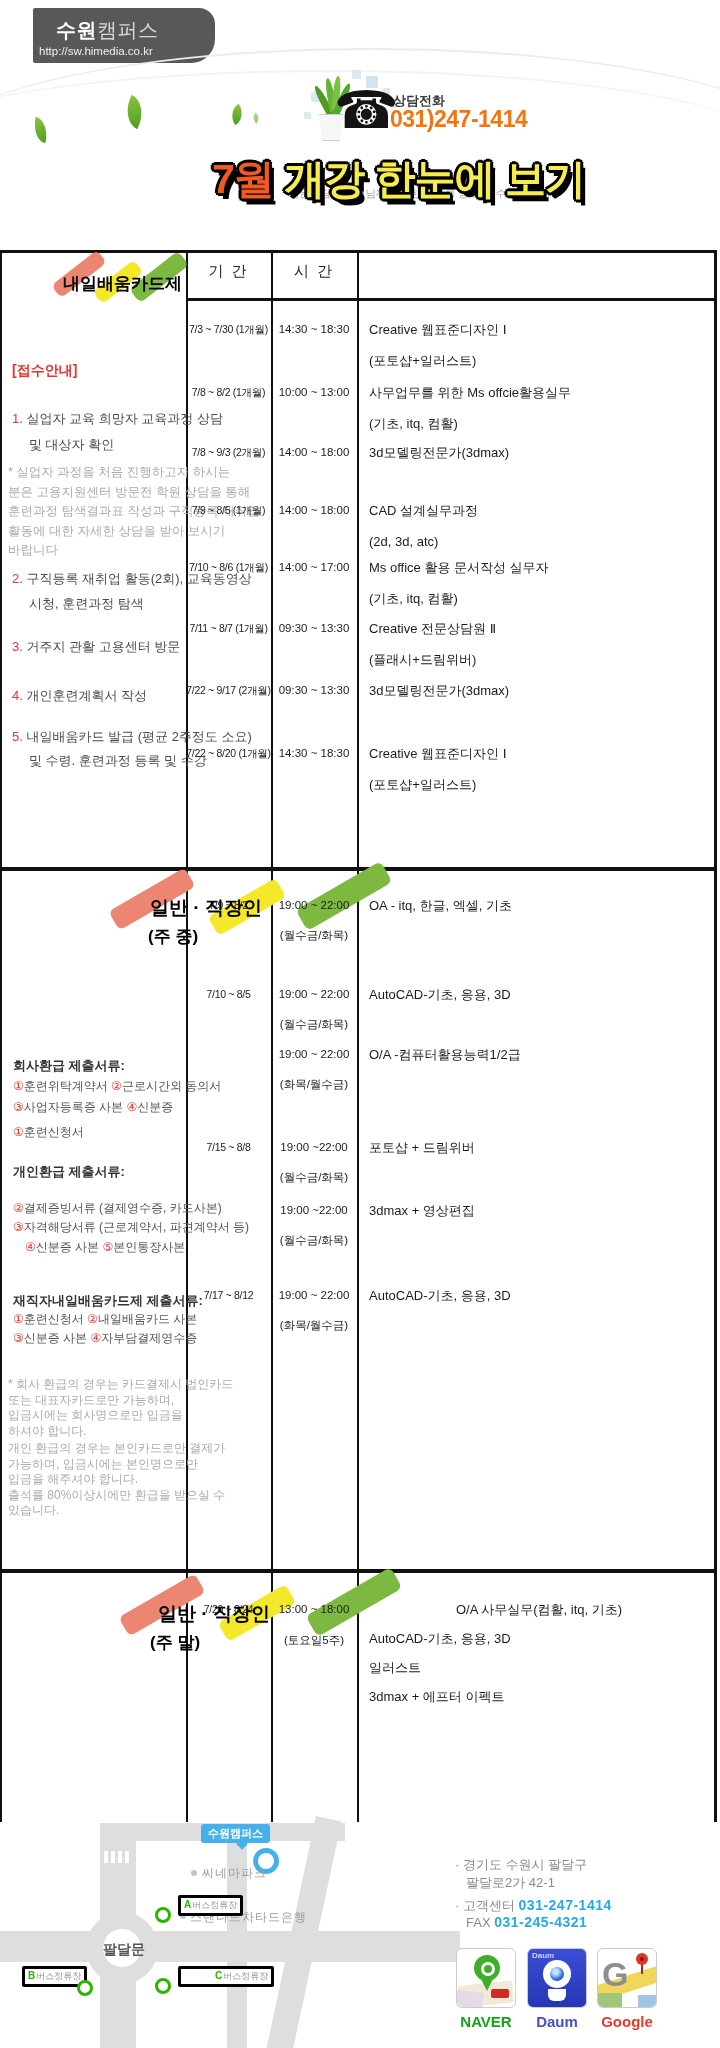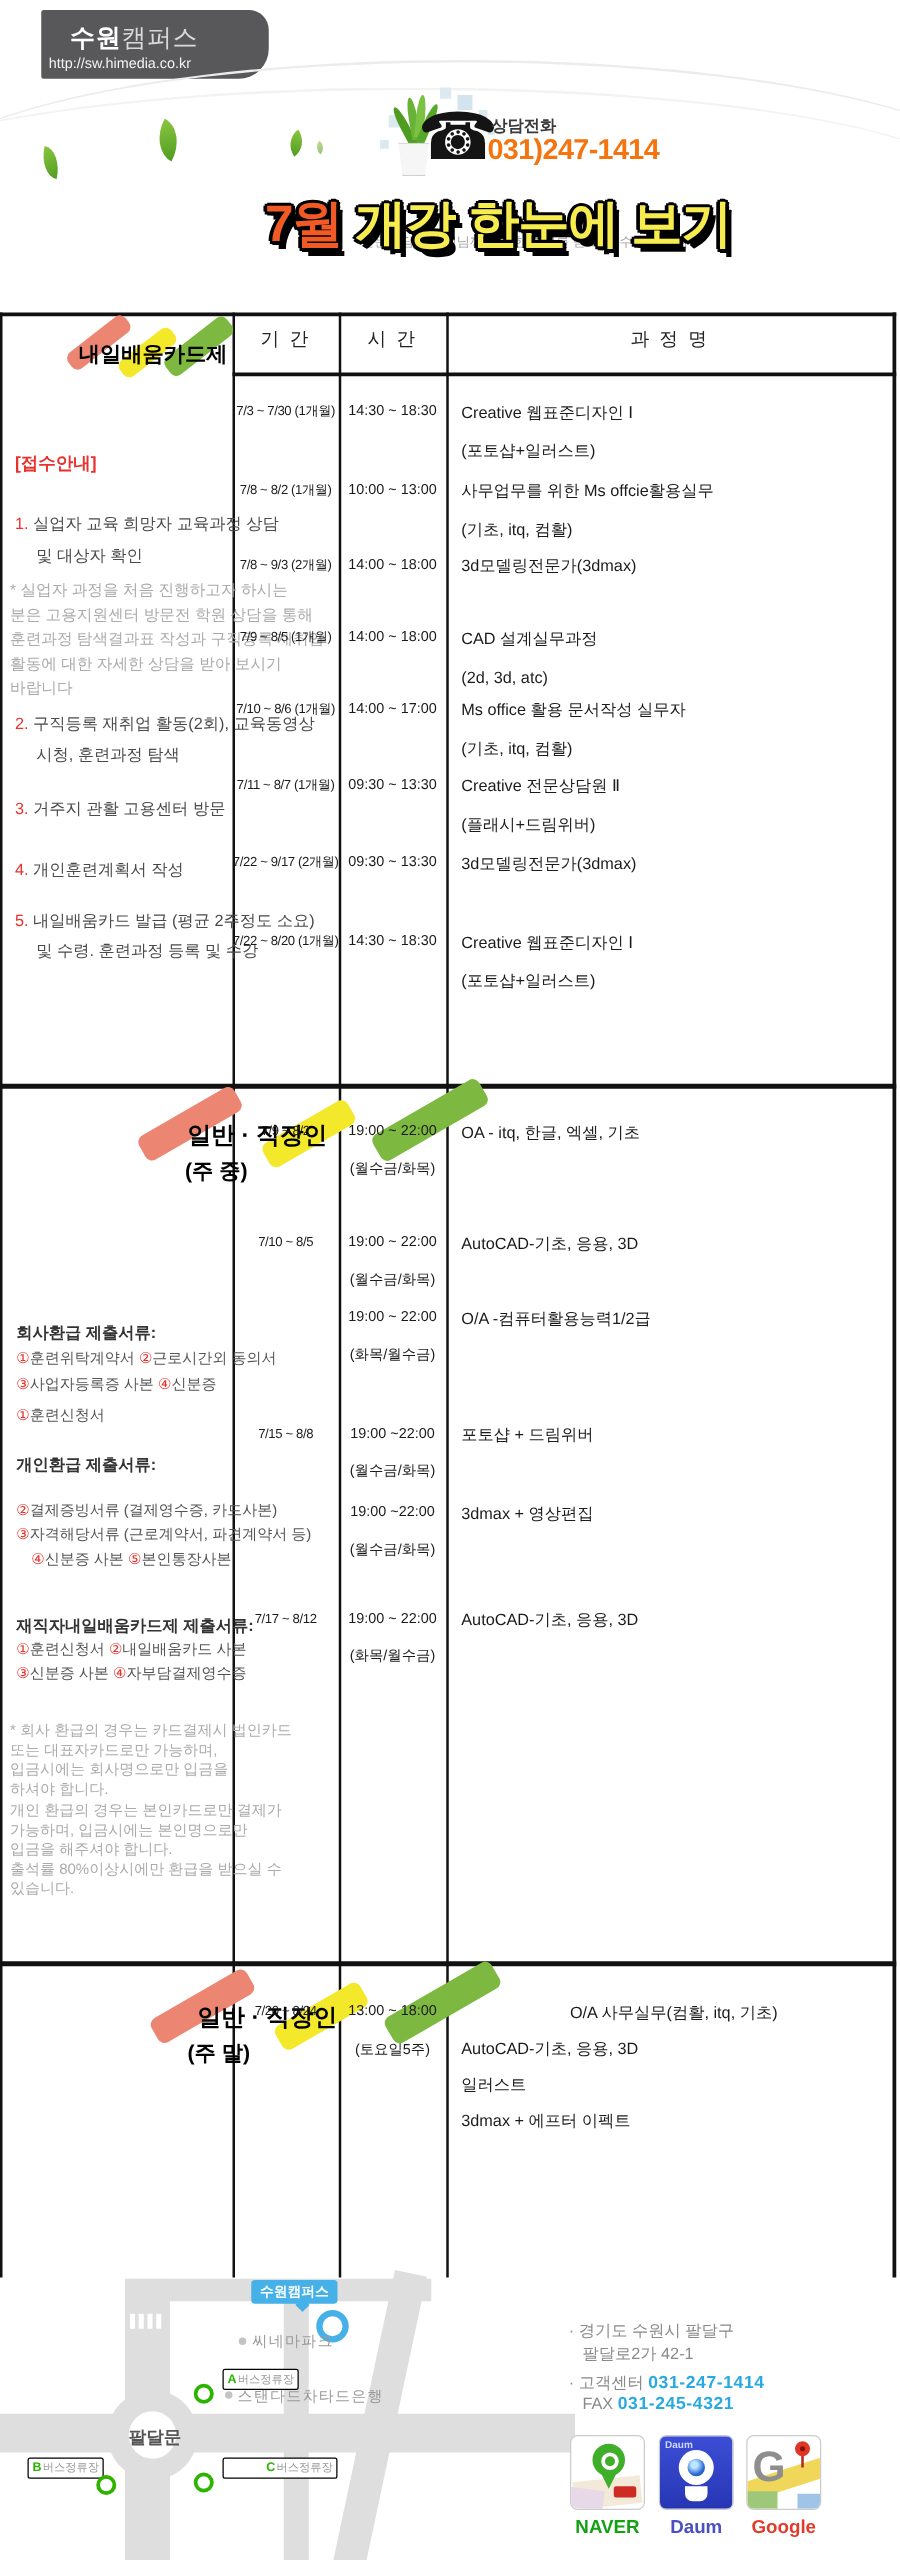--- a/index.html
+++ b/index.html
@@ -67,21 +67,21 @@
   .cross-stripe{position:absolute;width:4px;height:12px;background:#fff;}
   .campus-badge{position:absolute;left:201px;top:1824px;background:#45b1e8;color:#fff;
       font-size:11px;font-weight:bold;padding:2px 7px;border-radius:3px;white-space:nowrap;}
   .campus-pointer{position:absolute;left:238px;top:1840px;width:8px;height:8px;background:#45b1e8;
       transform:rotate(45deg);}
   .campus-ring{position:absolute;left:253px;top:1848px;width:16px;height:16px;border:5px solid #45b1e8;
       border-radius:50%;background:#fff;}
   .poi-dot{position:absolute;width:6px;height:6px;border-radius:50%;background:#c4c4c4;}
   .poi-text{position:absolute;font-size:12px;color:#9a9a9a;white-space:nowrap;letter-spacing:1px;}
   .gate-text{position:absolute;left:103px;top:1941px;font-size:14px;font-weight:bold;color:#555;}
-  .bus-badge{position:absolute;background:#fff;border:1px solid #000000;border-radius:2px;
+  .bus-badge{position:absolute;background:#fff;border:3px solid #000000;border-radius:2px;
       padding:1px 3px;font-size:9px;color:#999;white-space:nowrap;}
   .bus-badge .bl{color:#2db400;font-weight:bold;font-size:10px;margin-right:1px;}
   .bus-marker{position:absolute;width:10px;height:10px;border:3px solid #2db400;border-radius:50%;background:#fff;}
 
   
   .addr{position:absolute;font-size:13px;color:#8a8a8a;white-space:nowrap;}
   .tel-num{color:#28aae1;font-weight:bold;font-size:14px;letter-spacing:0.5px;}
   .app-icon{position:absolute;width:58px;height:58px;border:1px solid #ccc;border-radius:6px;overflow:hidden;background:#fff;}
   .app-label{position:absolute;width:80px;text-align:center;font-size:15px;font-weight:bold;top:2013px;}
   
@@ -148,21 +148,20 @@
   <div class="vline" style="left:714px;top:250px;width:3px;height:1572px;"></div>
   <div class="vline" style="left:186px;top:250px;width:2px;height:1572px;"></div>
   <div class="vline" style="left:271px;top:250px;width:2px;height:1572px;"></div>
   <div class="vline" style="left:357px;top:250px;width:2px;height:1572px;"></div>
   <div class="hline" style="left:186px;top:298px;width:531px;height:3px;"></div>
   <div class="hline" style="left:0;top:867px;width:717px;height:4px;"></div>
   <div class="hline" style="left:0;top:1569px;width:717px;height:4px;"></div>
 
   <div class="thead" style="left:186px;width:85px;">기 간</div>
   <div class="thead" style="left:271px;width:86px;">시 간</div>
-  <div class="thead" style="left:357px;width:358px;">과 정 명</div>
 
   <div class="brush" style="left:50px;top:266px;width:58px;height:16px;background:#ec8672;transform:rotate(-38deg);"></div>
   <div class="brush" style="left:92px;top:274px;width:52px;height:16px;background:#f3e829;transform:rotate(-38deg);"></div>
   <div class="brush" style="left:128px;top:268px;width:62px;height:18px;background:#7db940;transform:rotate(-38deg);"></div>
   <div class="logo-text" style="left:63px;top:272px;font-size:17px;">내일배움카드제</div>
 
   <div class="brush" style="left:108px;top:888px;width:88px;height:22px;background:#ec8672;transform:rotate(-30deg);"></div>
   <div class="brush" style="left:208px;top:896px;width:78px;height:22px;background:#f3e829;transform:rotate(-30deg);"></div>
   <div class="brush" style="left:295px;top:884px;width:98px;height:24px;background:#7db940;transform:rotate(-30deg);"></div>
   <div class="logo-text" style="left:150px;top:895px;font-size:19px;">일반 · 직장인</div>

